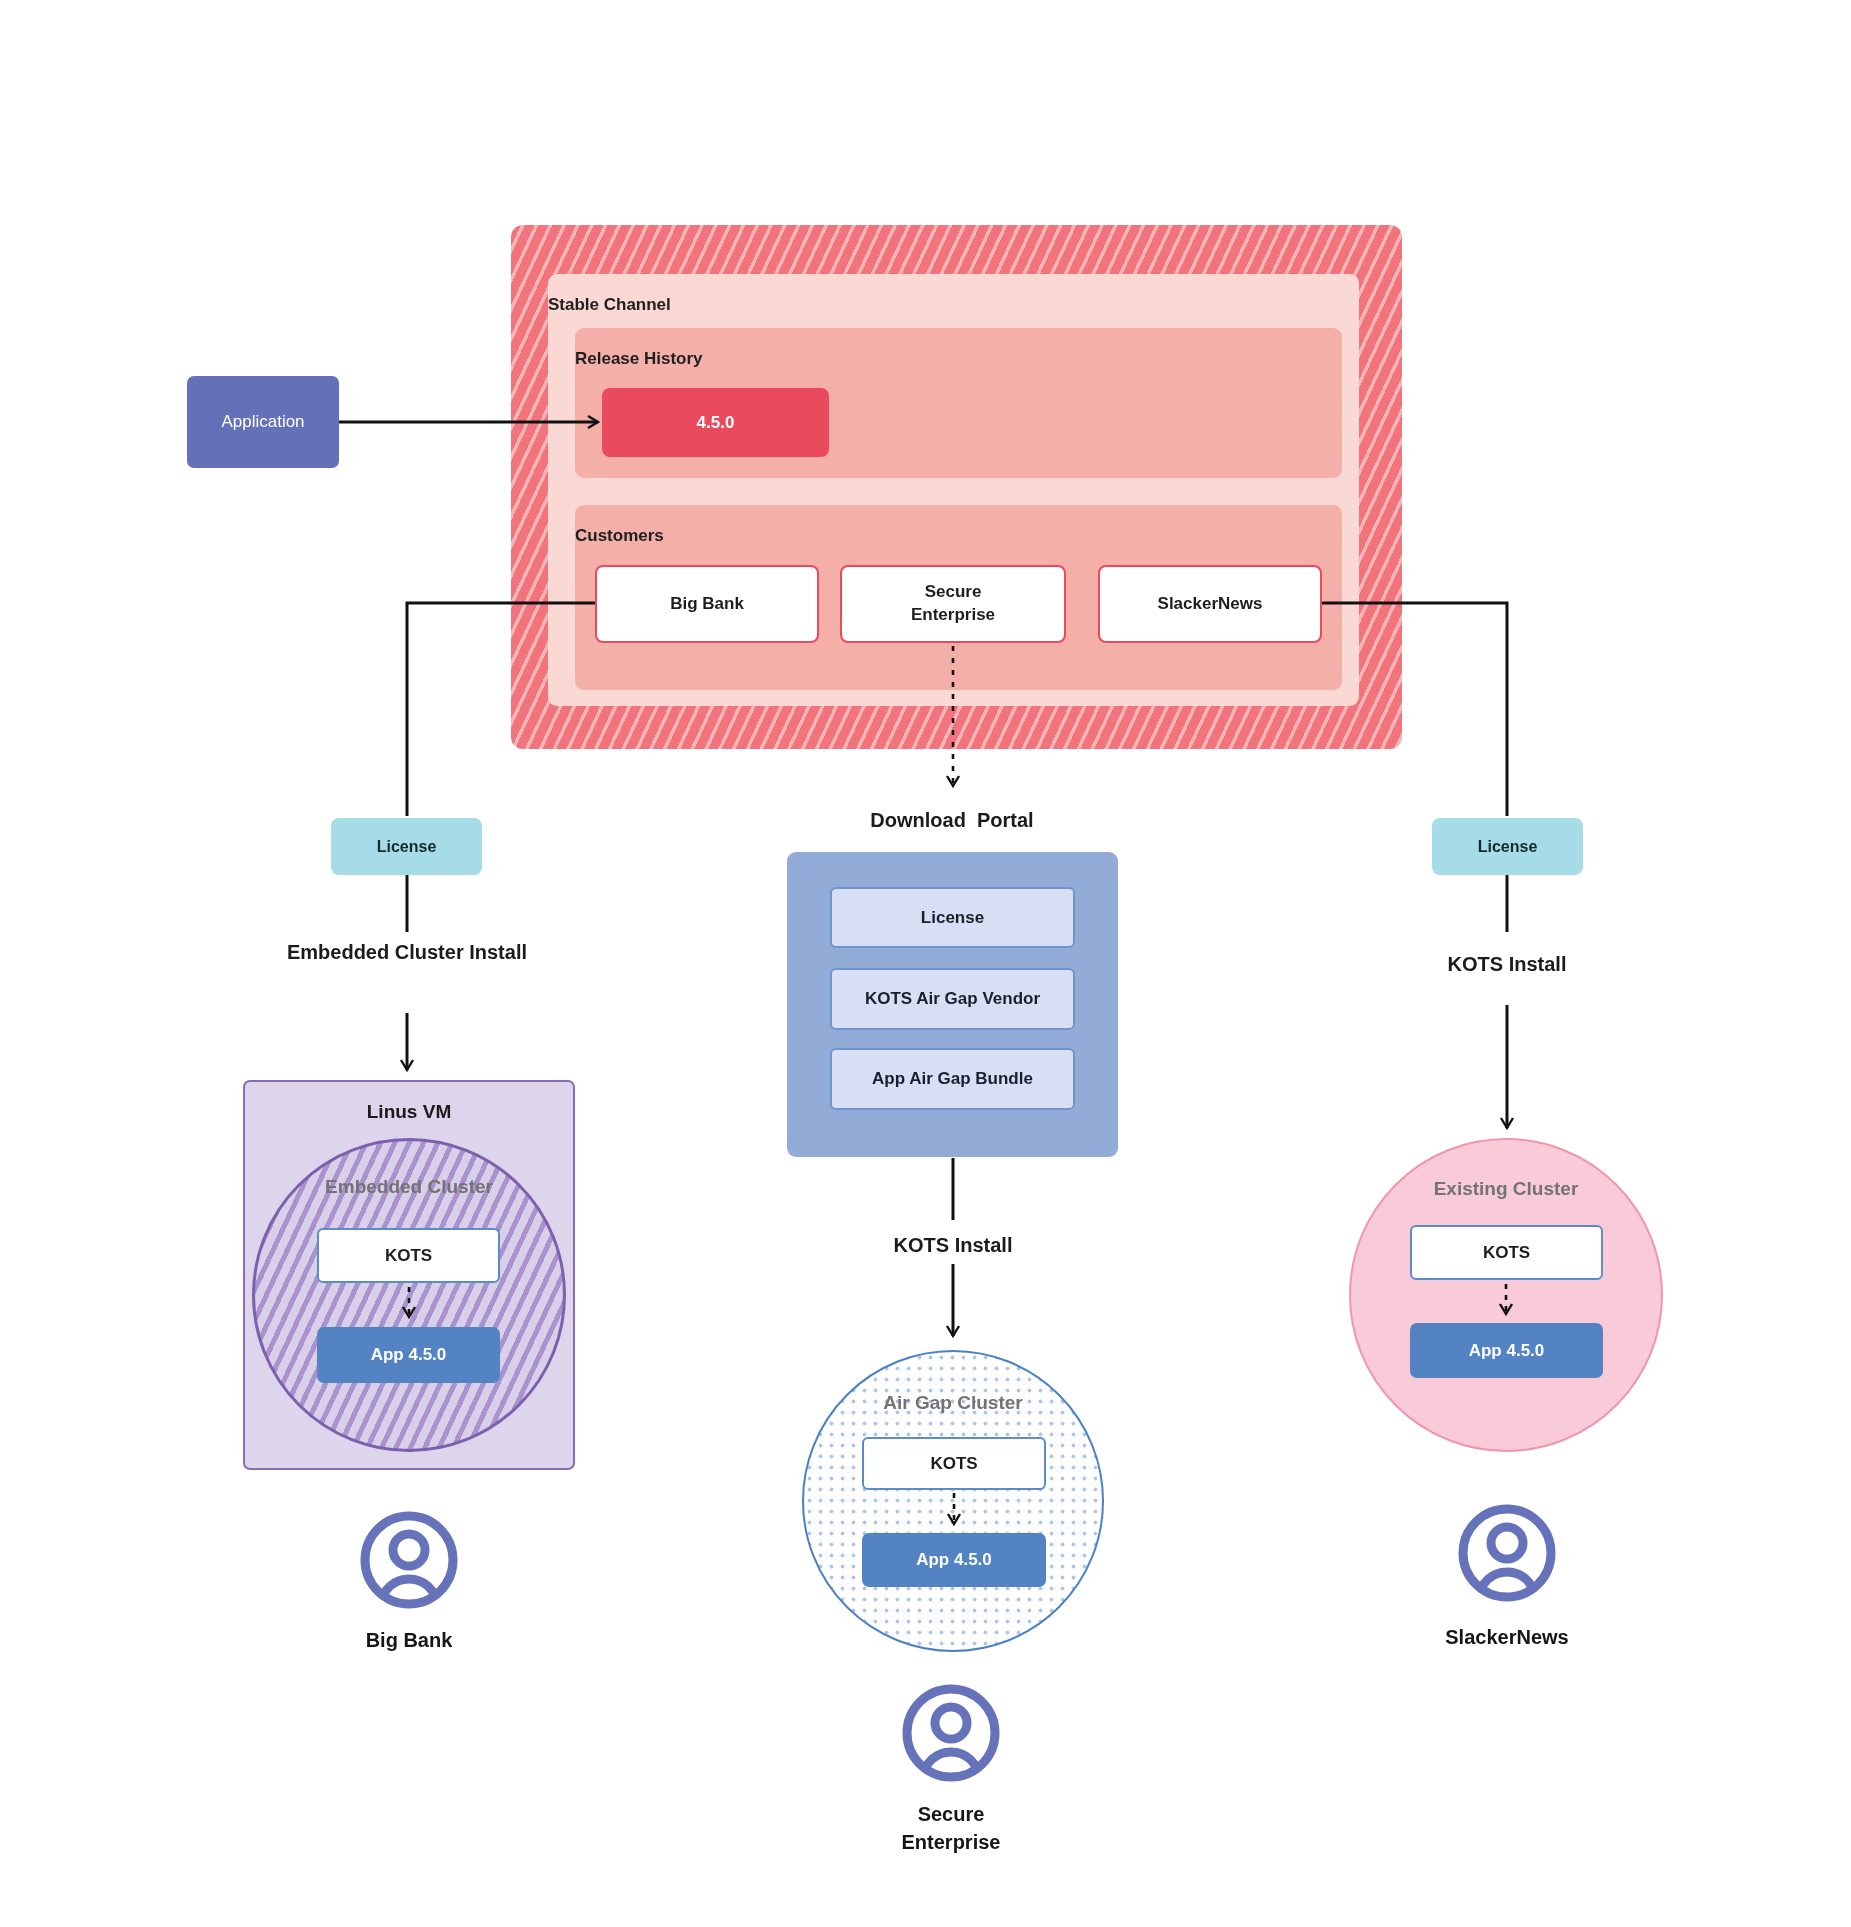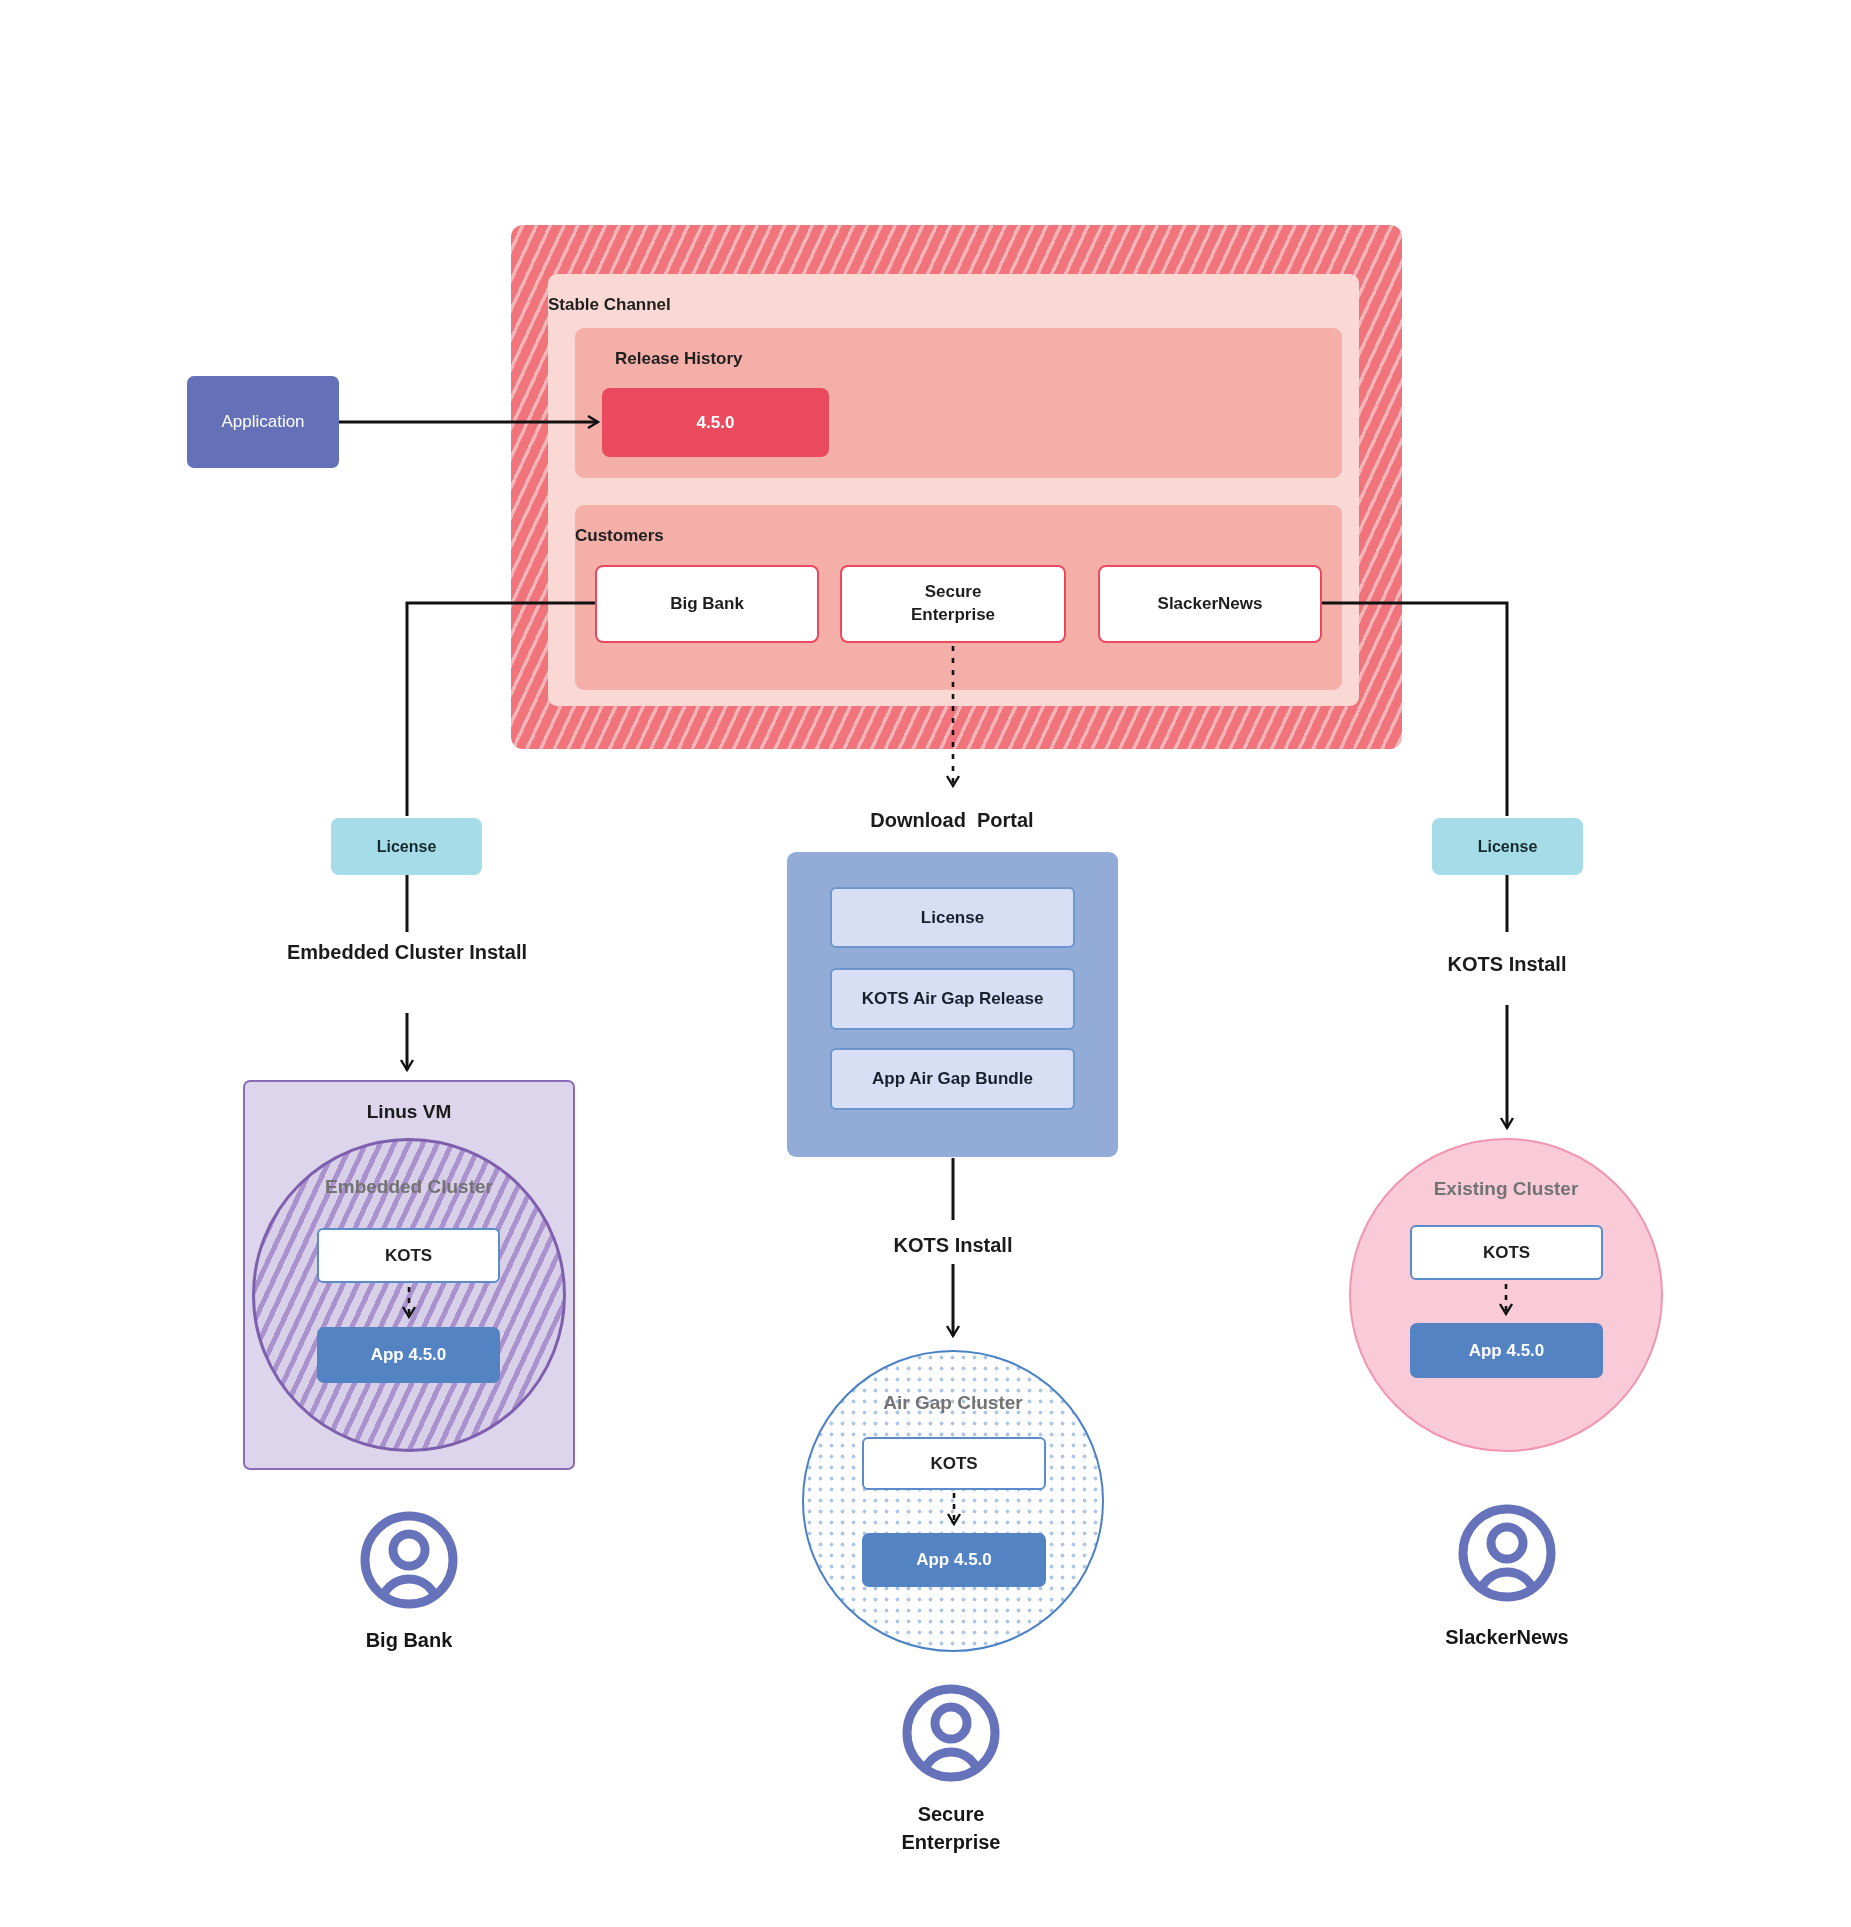--- a/index.html
+++ b/index.html
@@ -73,21 +73,21 @@
 
 <div class="canvas">
 
 
   <div class="abs hatch-red" style="left:511px;top:225px;width:891px;height:524px;"></div>
 
   <div class="abs stable-box" style="left:548px;top:274px;width:811px;height:432px;">
     <div class="section-label">Stable Channel</div>
   </div>
 
-  <div class="abs section-box" style="left:575px;top:328px;width:767px;height:150px;padding-left:40px;">
+  <div class="abs section-box" style="left:575px;top:328px;width:767px;height:150px;">
     <div class="section-label">Release History</div>
   </div>
   <div class="abs center release-current" style="left:602px;top:388px;width:227px;height:69px;">
     <span>4.5.0</span>
   </div>
 
   <div class="abs section-box" style="left:575px;top:505px;width:767px;height:185px;">
     <div class="section-label">Customers</div>
   </div>
   <div class="abs center white-red-box" style="left:595px;top:565px;width:224px;height:78px;">
@@ -135,21 +135,21 @@
   </div>
   <div class="abs persona-label" style="left:309px;top:1626px;width:200px;">Big Bank</div>
 
   <div class="abs step-label pre" style="left:802px;top:806px;width:300px;">Download  Portal</div>
 
   <div class="abs portal-box" style="left:787px;top:852px;width:331px;height:305px;"></div>
   <div class="abs center portal-item" style="left:830px;top:887px;width:245px;height:61px;">
     <span>License</span>
   </div>
   <div class="abs center portal-item" style="left:830px;top:968px;width:245px;height:62px;">
-    <span>KOTS Air Gap Release</span>
+    <span>KOTS Air Gap Vendor</span>
   </div>
   <div class="abs center portal-item" style="left:830px;top:1048px;width:245px;height:62px;">
     <span>App Air Gap Bundle</span>
   </div>
 
   <div class="abs step-label" style="left:803px;top:1231px;width:300px;">KOTS Install</div>
 
   <div class="abs dot-circle" style="left:802px;top:1350px;width:302px;height:302px;"></div>
   <div class="abs cluster-label" style="left:803px;top:1392px;width:300px;">Air Gap Cluster</div>
   <div class="abs center kots-box" style="left:862px;top:1437px;width:184px;height:53px;">

